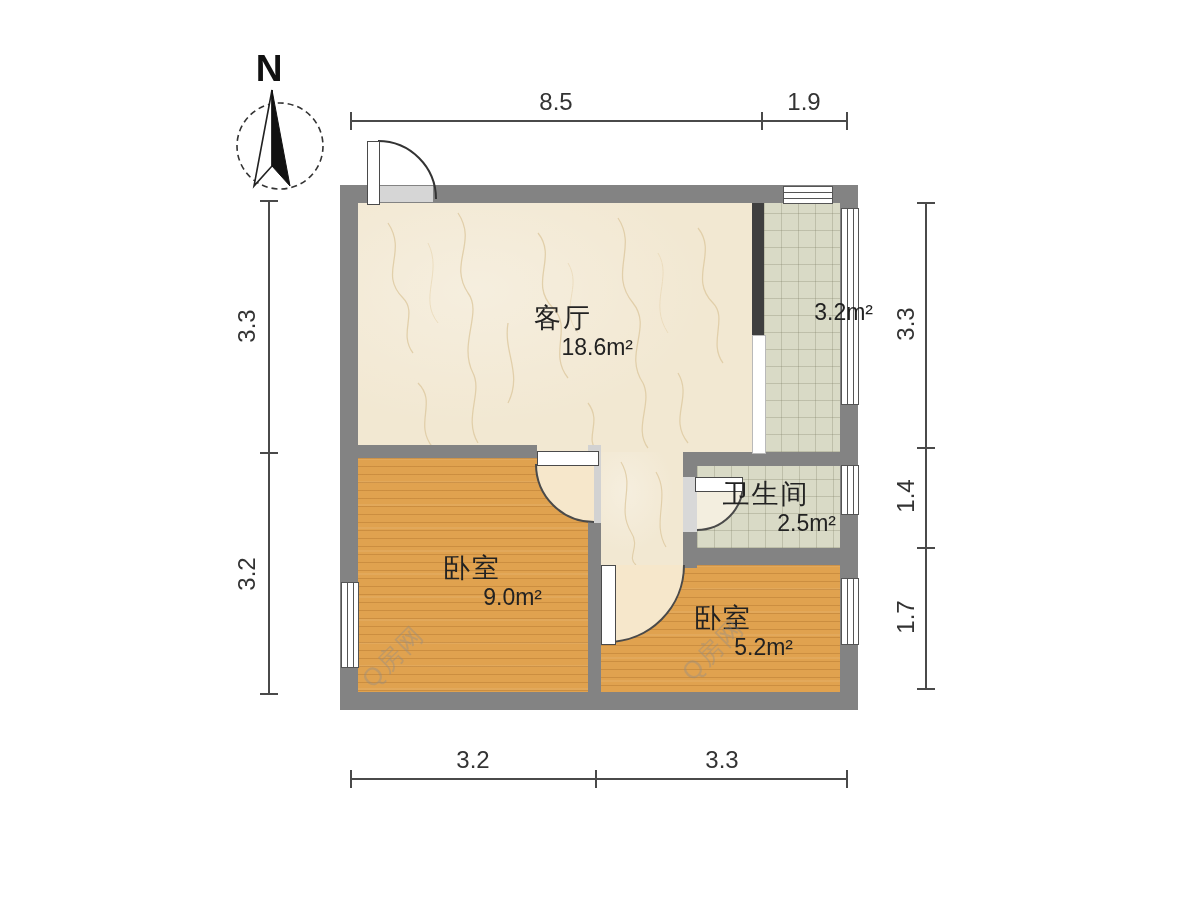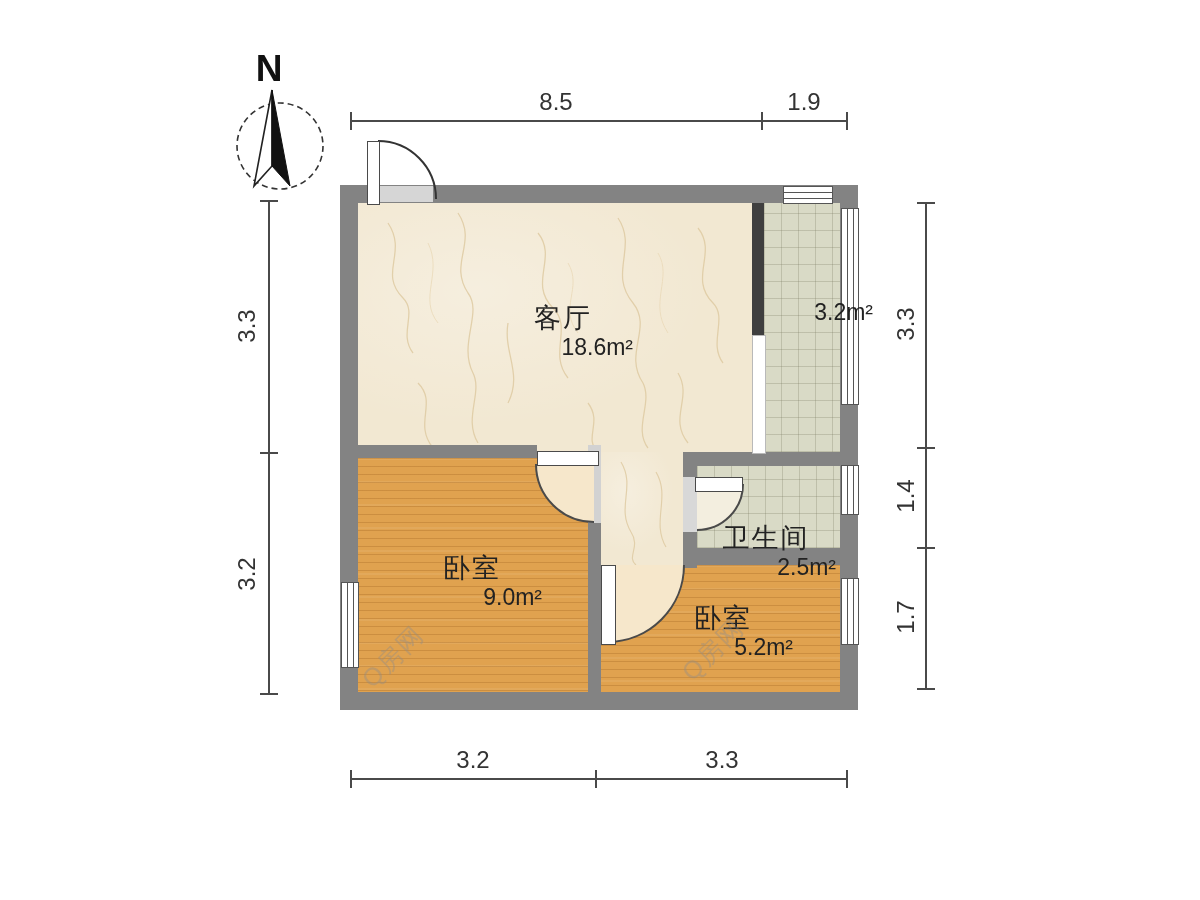--- a/index.html
+++ b/index.html
@@ -63,21 +63,21 @@
   #leaf-entry{left:367px;top:141px;width:11px;height:62px;}
   #leaf-bed1{left:537px;top:451px;width:60px;height:13px;}
   #leaf-bath{left:695px;top:477px;width:46px;height:13px;}
   #leaf-bed2{left:601px;top:565px;width:13px;height:78px;}
   
   .room-label{position:absolute;width:140px;text-align:center;z-index:7;line-height:1.15;}
   .room-label .nm{font-size:27px;letter-spacing:2px;}
   .room-label .ar{font-size:23px;text-align:right;}
   #label-living{left:493px;top:303px;}
   #label-kitchen{left:733px;top:299px;}
-  #label-bath{left:696px;top:479px;margin-top:44px;}
+  #label-bath{left:696px;top:479px;}
   #label-bed1{left:402px;top:553px;}
   #label-bed2{left:653px;top:603px;}
   
   .dim{position:absolute;background:var(--dimension);z-index:1;}
   .dim-label{position:absolute;width:100px;text-align:center;font-size:24px;color:#333;z-index:1;}
   .rot{transform:rotate(-90deg);}
   #dim-top-line{left:350px;top:120px;width:498px;height:2px;}
   #dim-top-t1{left:350px;top:112px;width:2px;height:18px;}
   #dim-top-t2{left:761px;top:112px;width:2px;height:18px;}
   #dim-top-t3{left:846px;top:112px;width:2px;height:18px;}

